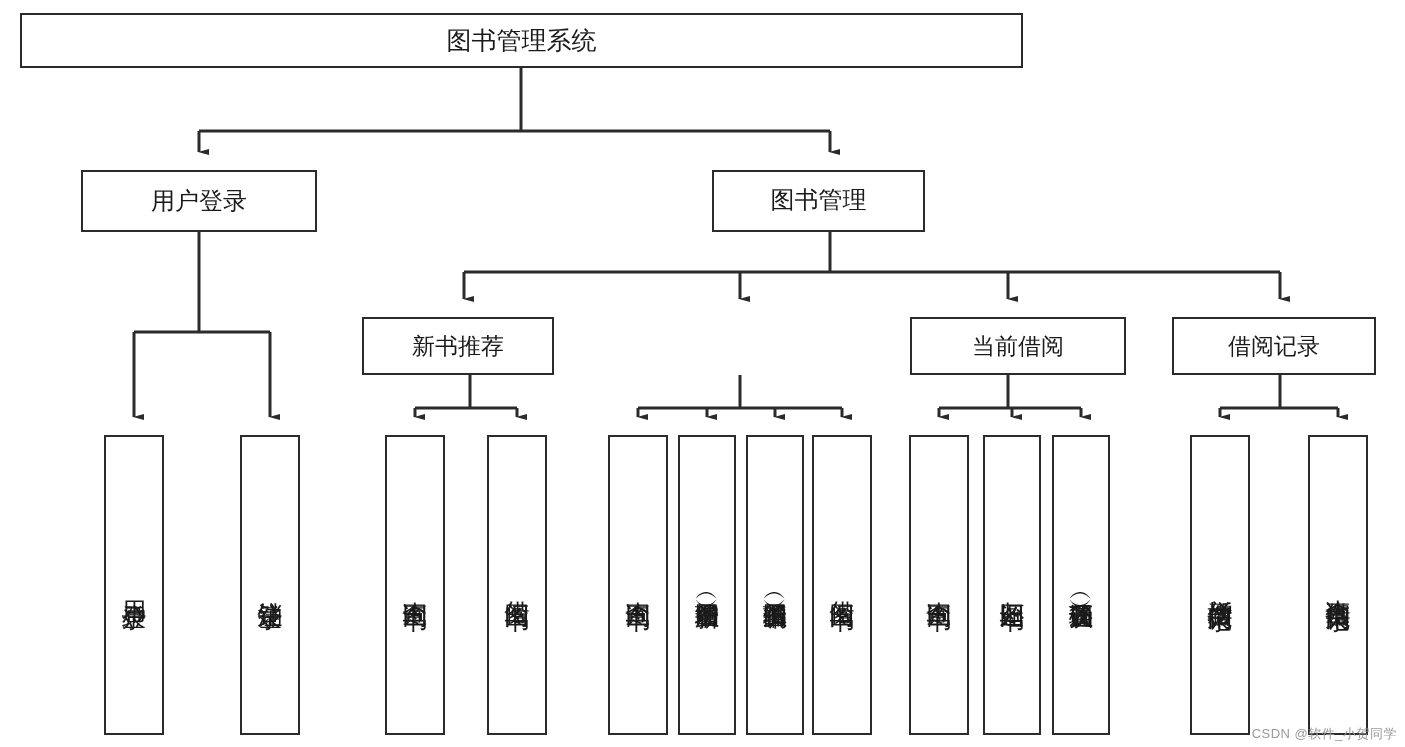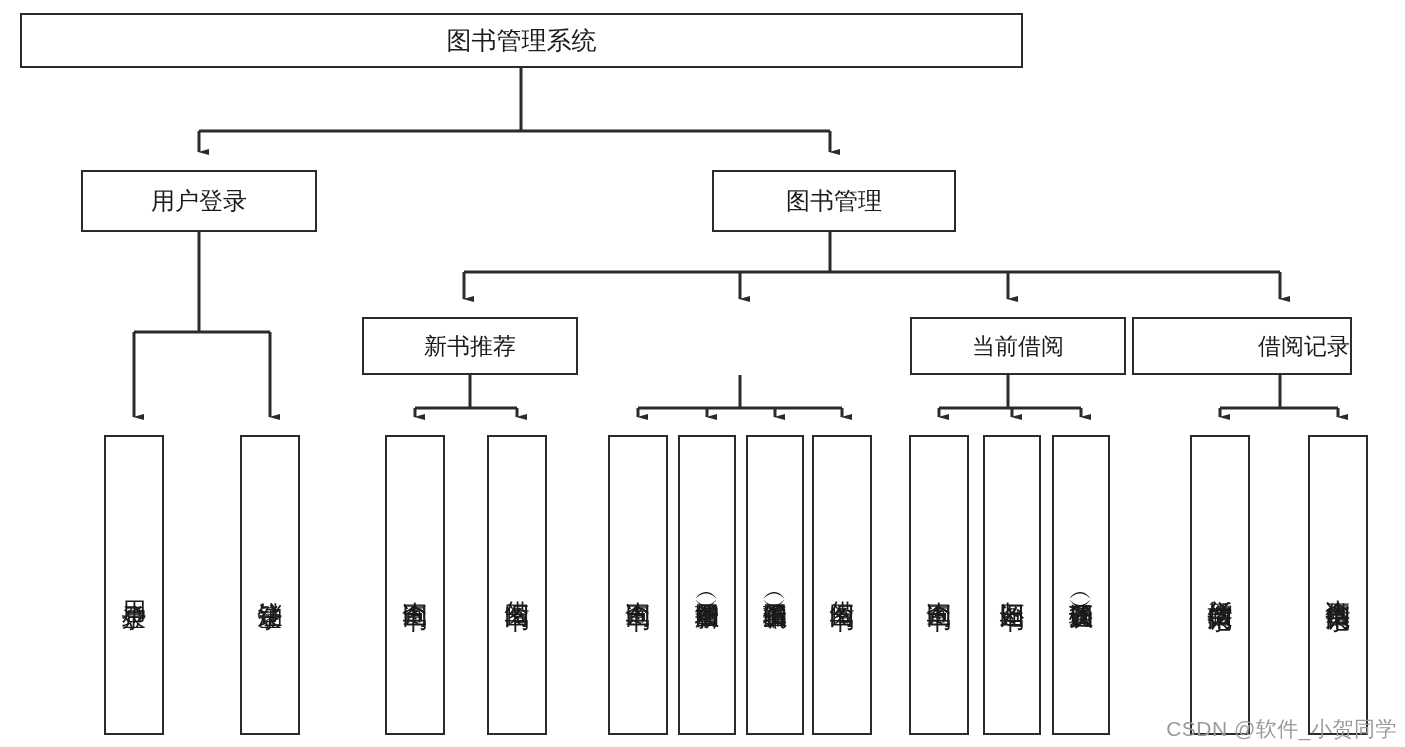--- a/index.html
+++ b/index.html
@@ -63,21 +63,21 @@
     line-height: 1;
   }
   .node-leaf-narrow .node-label {
     font-size: 24px;
     letter-spacing: 0px;
   }
   .watermark {
     position: absolute;
     right: 8px;
     bottom: 4px;
-    font-size: 21px;
+    font-size: 13px;
     color: #9a9a9a;
     letter-spacing: 0.5px;
     white-space: pre;
   }
 </style>
 </head>
 <body>
 
 <div id="diagram-root">
 
@@ -131,31 +131,31 @@
     </g>
   </svg>
 
   <div class="node-box node-root" style="left:20px; top:13px; width:1003px; height:55px;">
     <span class="node-label">图书管理系统</span>
   </div>
 
   <div class="node-box node-l2" style="left:81px; top:170px; width:236px; height:62px;">
     <span class="node-label">用户登录</span>
   </div>
-  <div class="node-box node-l2" style="left:712px; top:170px; width:244px; height:62px;">
+  <div class="node-box node-l2" style="left:712px; top:170px; width:213px; height:62px;font-family:Liberation Serif, serif;">
     <span class="node-label">图书管理</span>
   </div>
 
-  <div class="node-box node-l3" style="left:362px; top:317px; width:216px; height:58px;">
+  <div class="node-box node-l3" style="left:362px; top:317px; width:192px; height:58px;">
     <span class="node-label">新书推荐</span>
   </div>
   <div class="node-box node-l3" style="left:902px; top:317px; width:216px; height:58px;margin-left:8px;">
     <span class="node-label">当前借阅</span>
   </div>
-  <div class="node-box node-l3" style="left:1132px; top:317px; width:220px; height:58px;justify-content:flex-end;">
+  <div class="node-box node-l3" style="left:1172px; top:317px; width:204px; height:58px;">
     <span class="node-label">借阅记录</span>
   </div>
 
   <div class="node-box node-leaf" style="left:104px; top:435px; width:60px; height:300px;">
     <span class="node-label">用户登录</span>
   </div>
   <div class="node-box node-leaf" style="left:240px; top:435px; width:60px; height:300px;">
     <span class="node-label">注销登录</span>
   </div>
 

